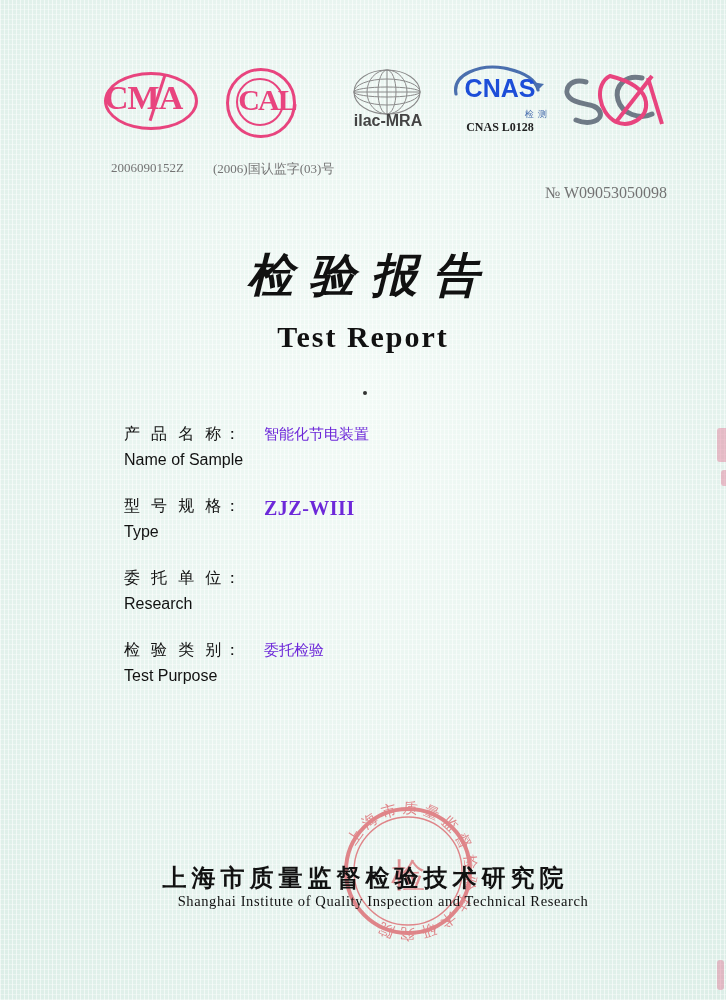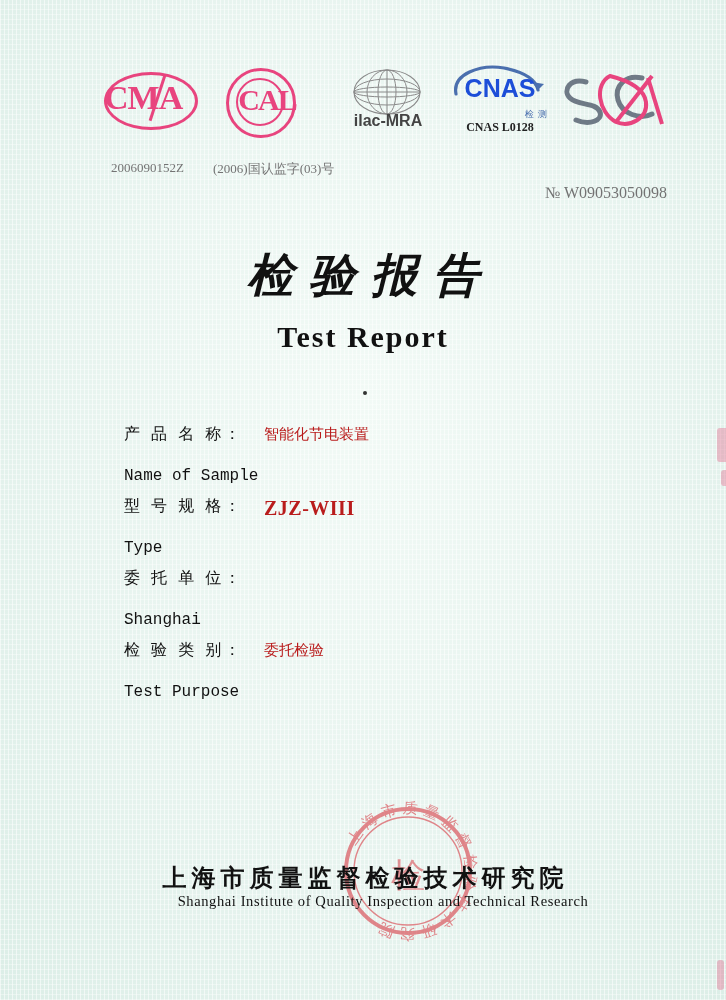--- a/index.html
+++ b/index.html
@@ -226,33 +226,32 @@
     font-family: "DejaVu Serif", serif;
     font-size: 16px;
     color: #111;
     letter-spacing: 3px;
     white-space: nowrap;
   }
   .field .label-en {
     position: absolute;
     left: 124px;
     top: 27px;
-    font-family: Liberation Mono, monospace;
+    font-family: Liberation Sans, sans-serif;
     font-size: 16px;
     color: #111;
     white-space: nowrap;
-    margin-top: 16px;
   }
   .field .value {
     position: absolute;
     left: 264px;
     top: 1px;
     font-family: "DejaVu Serif", serif;
     font-size: 15px;
-    color: #b91c1c;
+    color: #6d28d9;
     white-space: nowrap;
   }
   .field .value.type-val {
     font-family: Liberation Serif, serif;
     font-weight: bold;
     font-size: 20px;
     letter-spacing: 0.5px;
   }
 
   
@@ -375,21 +374,21 @@
     </div>
 
     <div class="field">
       <div class="label-cn">型 号 规 格：</div>
       <div class="label-en">Type</div>
       <div class="value type-val">ZJZ-WIII</div>
     </div>
 
     <div class="field">
       <div class="label-cn">委 托 单 位：</div>
-      <div class="label-en">Shanghai</div>
+      <div class="label-en">Research</div>
     </div>
 
     <div class="field">
       <div class="label-cn">检 验 类 别：</div>
       <div class="label-en">Test Purpose</div>
       <div class="value">委托检验</div>
     </div>
 
   </div>
 

